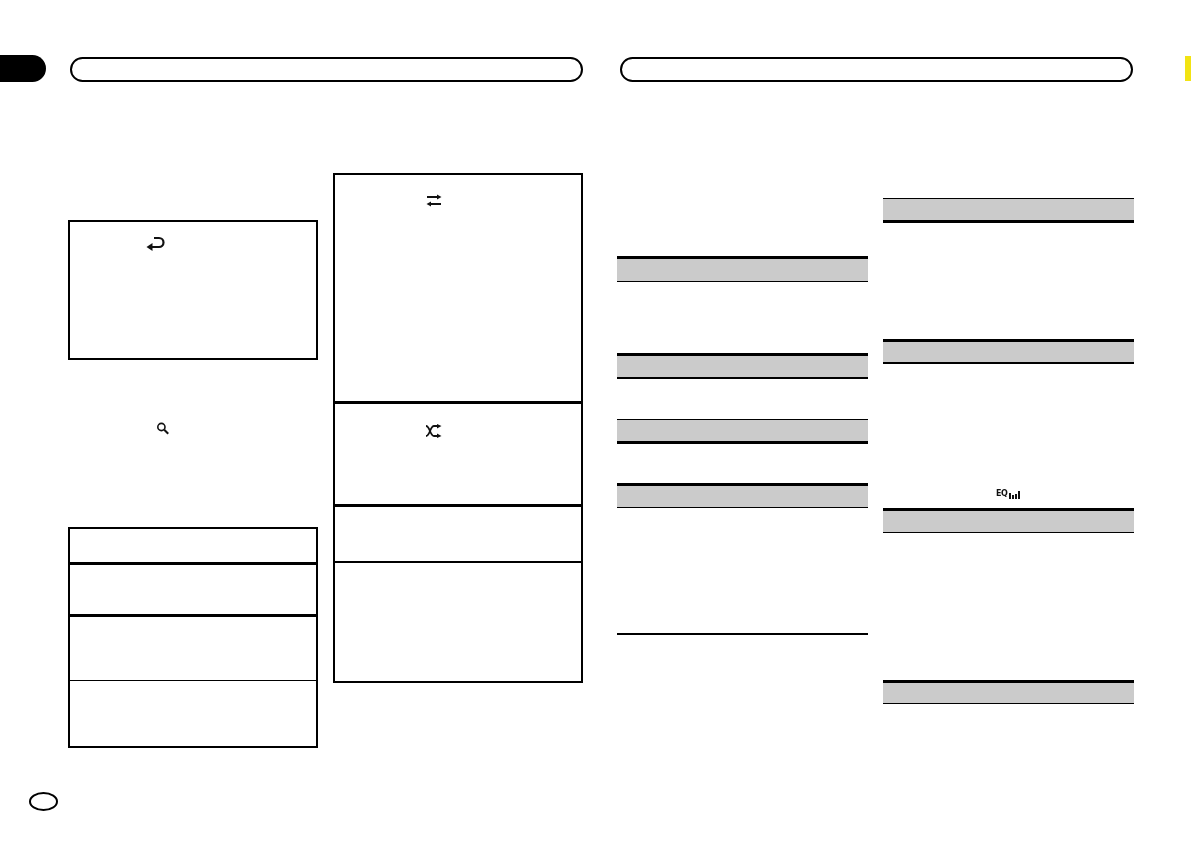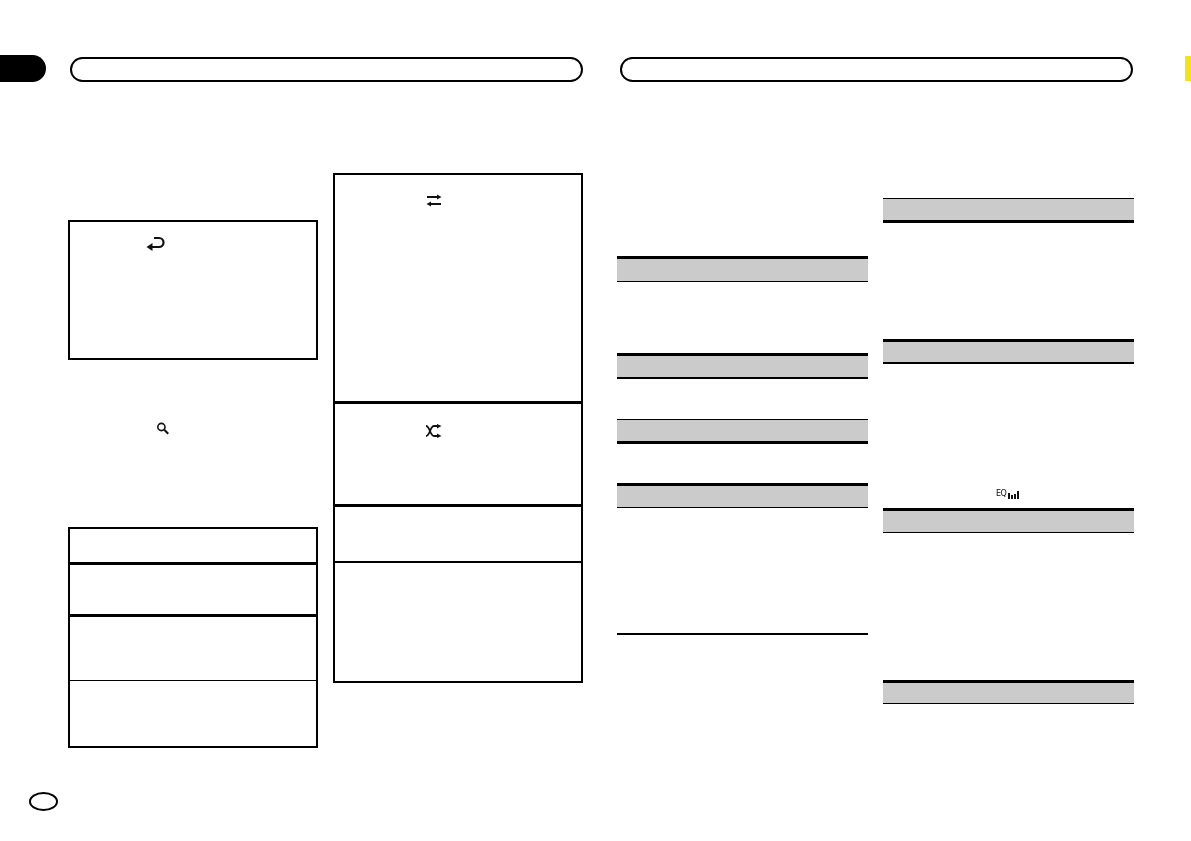--- a/index.html
+++ b/index.html
@@ -51,21 +51,21 @@
   .bar-d{top:483px;height:25px;border-top:3px solid #000;border-bottom:1px solid #000;}
   .bar-1{top:198px;height:25px;border-top:1px solid #000;border-bottom:3px solid #000;}
   .bar-2{top:339px;height:25px;border-top:3px solid #000;border-bottom:2px solid #000;}
   .bar-3{top:508px;height:25px;border-top:3px solid #000;border-bottom:1px solid #000;}
   .bar-4{top:680px;height:24px;border-top:3px solid #000;border-bottom:1px solid #000;}
   .footnote-rule{position:absolute;left:617px;top:633px;width:251px;height:2px;background:#000;}
 
   
   .eq-indicator{position:absolute;left:996px;top:488px;height:11px;display:flex;
     align-items:flex-end;gap:1px;color:#111;}
-  .eq-indicator .eq-text{font-size:8px;font-weight:normal;letter-spacing:-0.5px;
+  .eq-indicator .eq-text{font-size:8px;font-weight:bold;letter-spacing:-0.5px;
     line-height:10px;margin-right:1px;}
   .eq-bars{display:flex;align-items:flex-end;gap:1px;height:9px;}
   .eq-bars i{display:block;width:2px;background:#111;}
   .eb1{height:6px;} .eb2{height:4px;} .eb3{height:5px;} .eb4{height:8px;}
 
   
   .page-badge{position:absolute;left:29px;top:792px;width:29px;height:19px;
     border:2px solid #000;border-radius:50%;box-sizing:border-box;}
 
   svg{display:block;}

